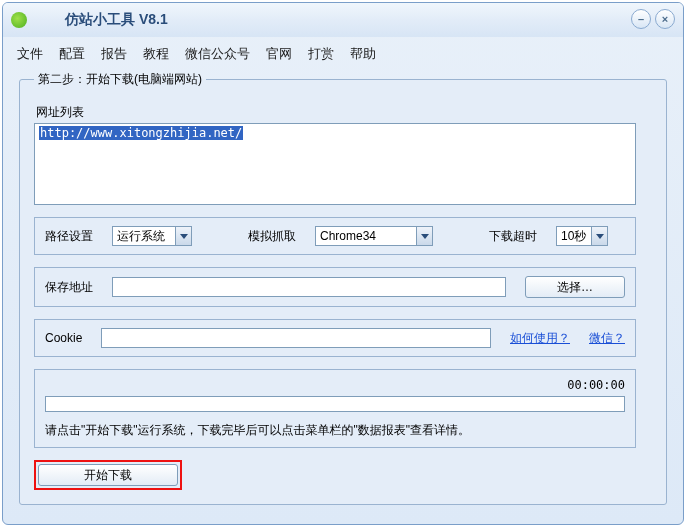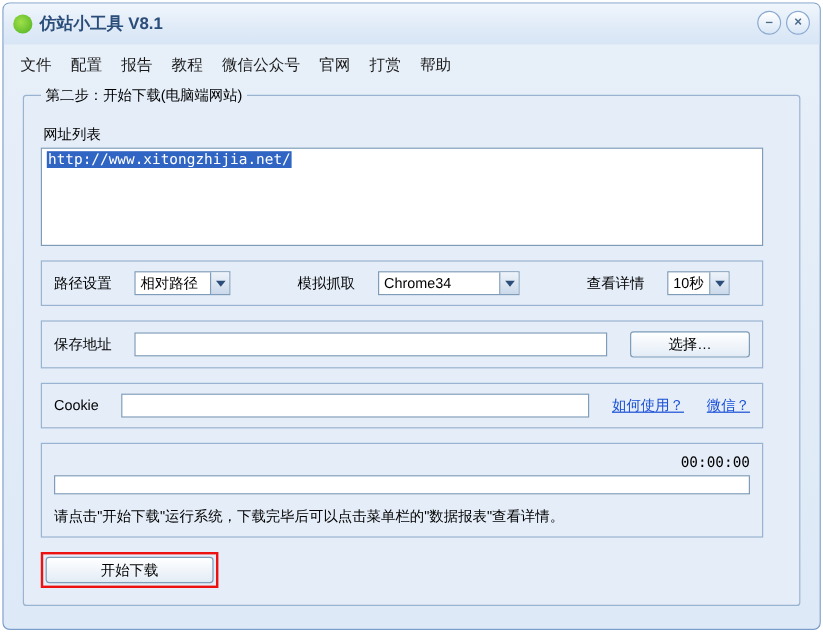--- a/index.html
+++ b/index.html
@@ -22,20 +22,21 @@
     overflow: hidden;
     position: relative;
   }
   .titlebar {
     height: 34px;
     background: linear-gradient(to bottom, #f0f6fc 0%, #e2ecf8 50%, #d7e5f5 100%);
     display: flex;
     align-items: center;
     padding: 0 8px;
     position: relative;
+    gap: 32px;
   }
   .titlebar .icon {
     width: 16px; height: 16px;
     background: radial-gradient(circle at 40% 40%, #9fe04a, #4caf1f);
     border-radius: 50%;
     margin-right: 6px;
   }
   .titlebar .title {
     font-size: 14px;
     font-weight: bold;
@@ -210,31 +211,31 @@
       <legend>第二步：开始下载(电脑端网站)</legend>
 
       <div class="url-label">网址列表</div>
       <div class="url-box">
         <span class="url-sel">http://www.xitongzhijia.net/</span>
       </div>
 
       <div class="panel">
         <span class="lbl">路径设置</span>
         <div class="combo">
-          <span class="val">相对路径</span>
+          <span class="val">运行系统</span>
           <span class="arrow"></span>
         </div>
         <span style="flex:0 0 18px"></span>
         <span class="lbl">模拟抓取</span>
         <div class="combo">
           <span class="val" style="min-width:100px">Chrome34</span>
           <span class="arrow"></span>
         </div>
         <span style="flex:0 0 18px"></span>
-        <span class="lbl">查看详情</span>
+        <span class="lbl">下载超时</span>
         <div class="combo">
           <span class="val" style="min-width:34px">10秒</span>
           <span class="arrow"></span>
         </div>
       </div>
 
       <div class="panel">
         <span class="lbl">保存地址</span>
         <input class="textin" value="" style="">
         <button class="btn">选择…</button>

